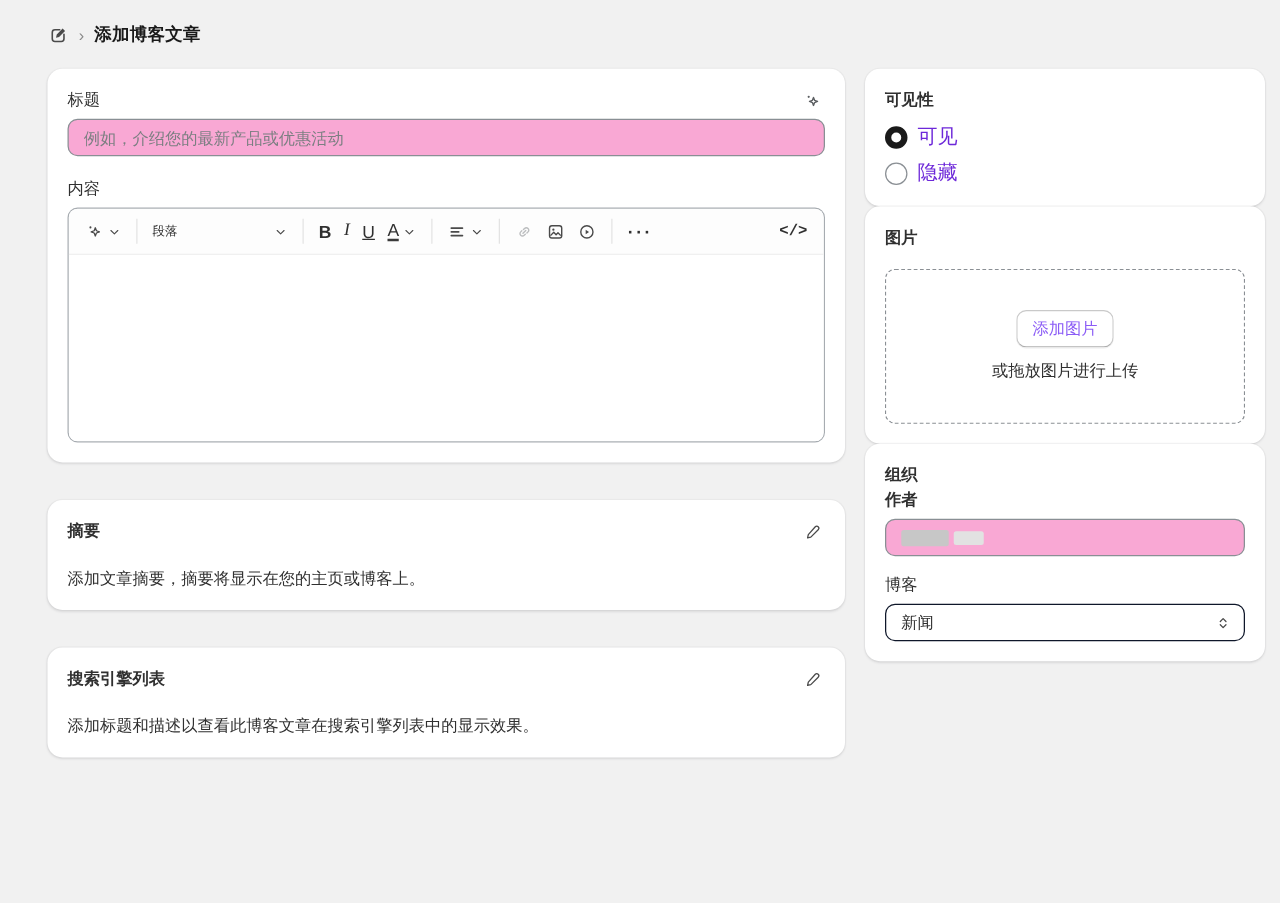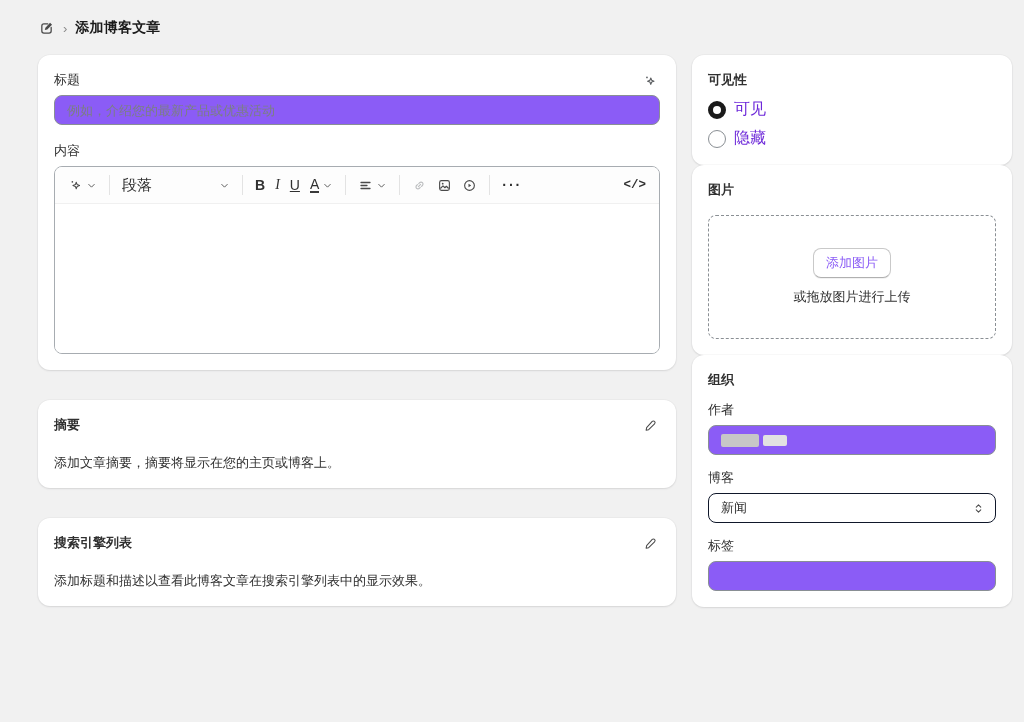--- a/index.html
+++ b/index.html
@@ -31,21 +31,21 @@
     padding:16px;
   }
 
   .field-label { font-size:13px; color:#303030; margin-bottom:6px; display:block; }
   .card-title { font-size:13px; font-weight:700; color:#303030; }
 
   .text-input {
     width:100%; height:30px;
     border:1px solid #898f94; border-radius:8px;
     padding:0 12px; font-size:13px; color:#303030;
-    background:#8b5cf6; outline:none;
+    background:#f9a8d4; outline:none;
     font-family:"Liberation Sans", sans-serif;
   }
   .text-input::placeholder { color:#7c7f82; opacity:1; }
 
   .label-row { display:flex; align-items:center; justify-content:space-between; }
   .icon-btn {
     background:none; border:none; cursor:pointer; padding:2px;
     display:flex; align-items:center; color:#4a4a4a;
   }
 
@@ -63,21 +63,21 @@
     border-bottom:1px solid #f0f0f0;
     flex-shrink:0;
   }
   .tb-btn {
     display:flex; align-items:center; gap:3px;
     background:none; border:none; cursor:pointer;
     padding:4px 5px; border-radius:6px; color:#4a4a4a;
     font-family:"Liberation Sans", sans-serif;
   }
   .tb-divider { width:1px; height:20px; background:#e3e3e3; margin:0 7px; flex-shrink:0; }
-  .tb-paragraph { width:118px; display:flex; justify-content:space-between; align-items:center; font-size:15px; color:#303030; }
+  .tb-paragraph { width:118px; display:flex; justify-content:space-between; align-items:center; font-size:10px; color:#303030; }
   .tb-letter { font-size:14px; line-height:16px; color:#303030; }
   .tb-bold { font-weight:700; }
   .tb-italic { font-family:"Liberation Serif", serif; font-style:italic; }
   .tb-underline { text-decoration:underline; }
   .tb-color { border-bottom:2px solid #3a3a3a; line-height:13px; }
   .tb-more { font-size:14px; letter-spacing:2px; color:#303030; font-weight:700; }
   .tb-code { margin-left:auto; font-size:12.5px; font-weight:700; color:#303030; font-family:"Liberation Mono", monospace; }
   .editor-body { flex:1; background:#fff; }
 
   
@@ -106,21 +106,21 @@
   .btn-secondary {
     background:#fff; border:1px solid #c9c9c9; border-bottom-color:#b0b0b0;
     border-radius:8px; padding:5px 12px; font-size:13px; color:#8b5cf6;
     box-shadow:0 1px 0 rgba(26,26,26,.06); cursor:pointer;
     font-family:"Liberation Sans", sans-serif;
   }
   .drop-hint { font-size:13px; color:#303030; }
 
   
   .org-field { margin-top:14px; }
-  .org-field:first-of-type { margin-top:12px; }
+  .org-field:first-of-type { margin-top:2px;font-weight:bold; }
   .select-box {
     width:100%; height:30px;
     border:1px solid #0f172a; border-radius:8px;
     padding:0 10px 0 12px; font-size:13px; color:#303030;
     background:#fff; display:flex; align-items:center; justify-content:space-between;
     cursor:pointer;
   }
   .redacted-wrap { display:flex; align-items:center; gap:4px; height:100%; }
   .redact-block-1 { width:38px; height:13px; background:#c7c7c7; border-radius:2px; }
   .redact-block-2 { width:24px; height:11px; background:#e2e2e2; border-radius:2px; }
@@ -343,21 +343,17 @@
             <span>新闻</span>
             <span>
               <svg width="13" height="13" viewBox="0 0 20 20" fill="none">
                 <path d="M6.5 8l3.5-3.5L13.5 8" stroke="#4a4a4a" stroke-width="1.6" stroke-linecap="round" stroke-linejoin="round"></path>
                 <path d="M6.5 12l3.5 3.5L13.5 12" stroke="#4a4a4a" stroke-width="1.6" stroke-linecap="round" stroke-linejoin="round"></path>
               </svg>
             </span>
           </div>
         </div>
 
-        <div class="org-field">
-          <label class="field-label">标签</label>
-          <input class="text-input" type="text" style="">
-        </div>
       </div>
 
     </div>
   </div>
 </div>
 
 </body></html>

